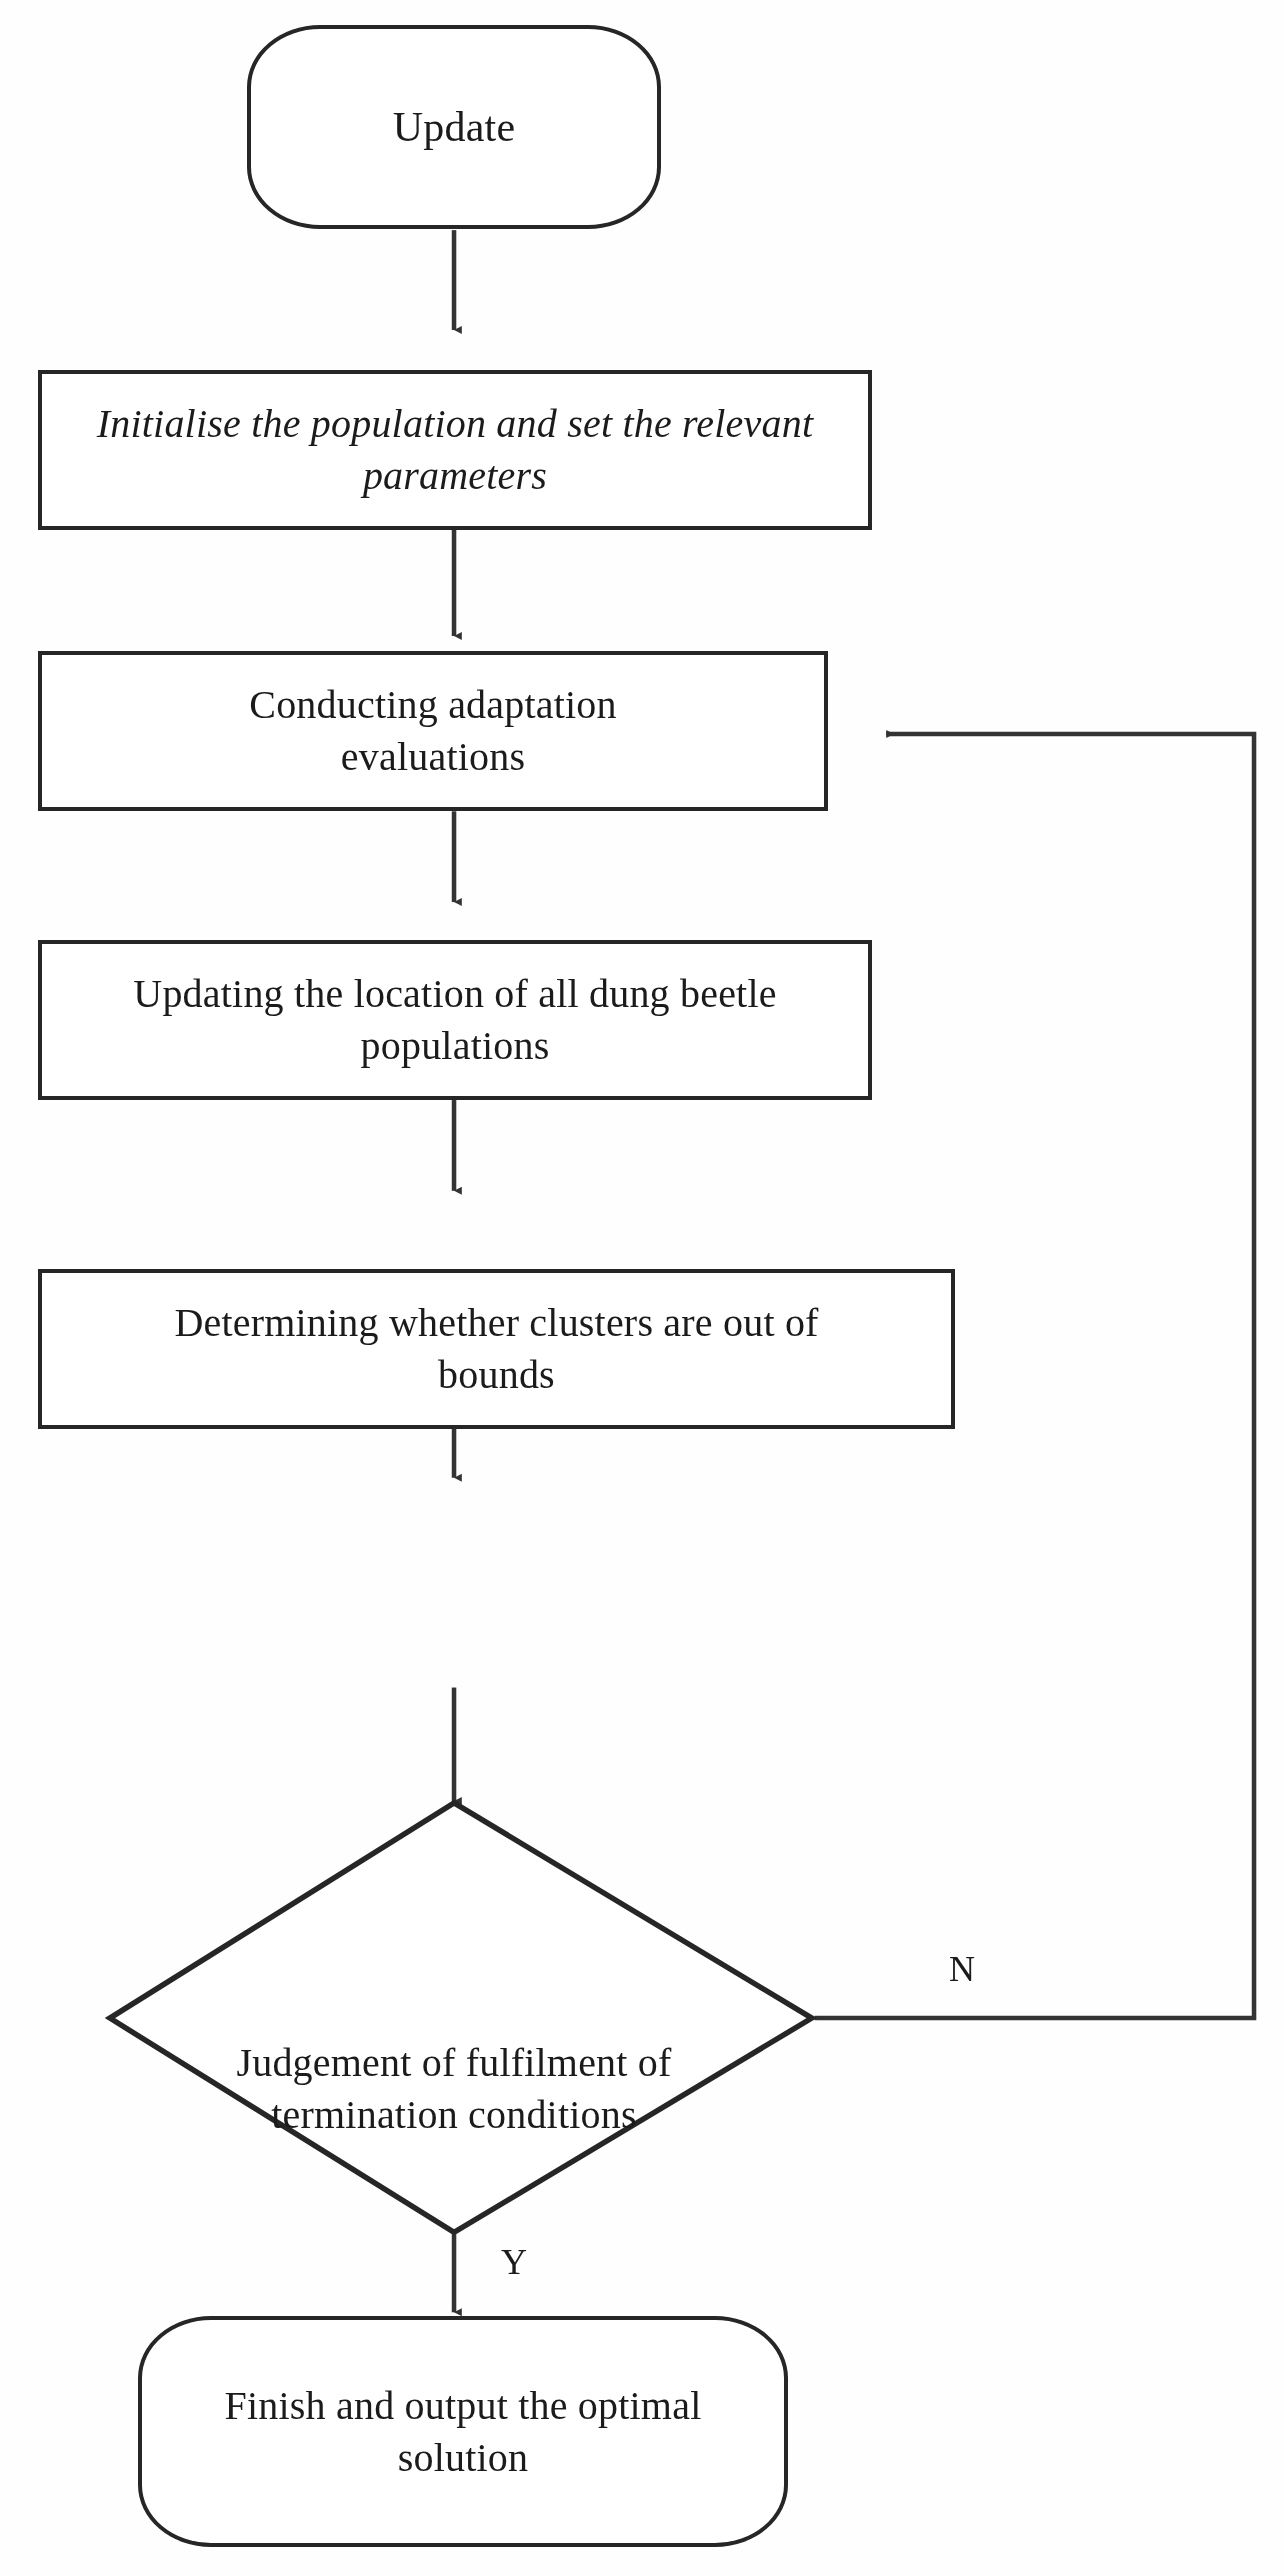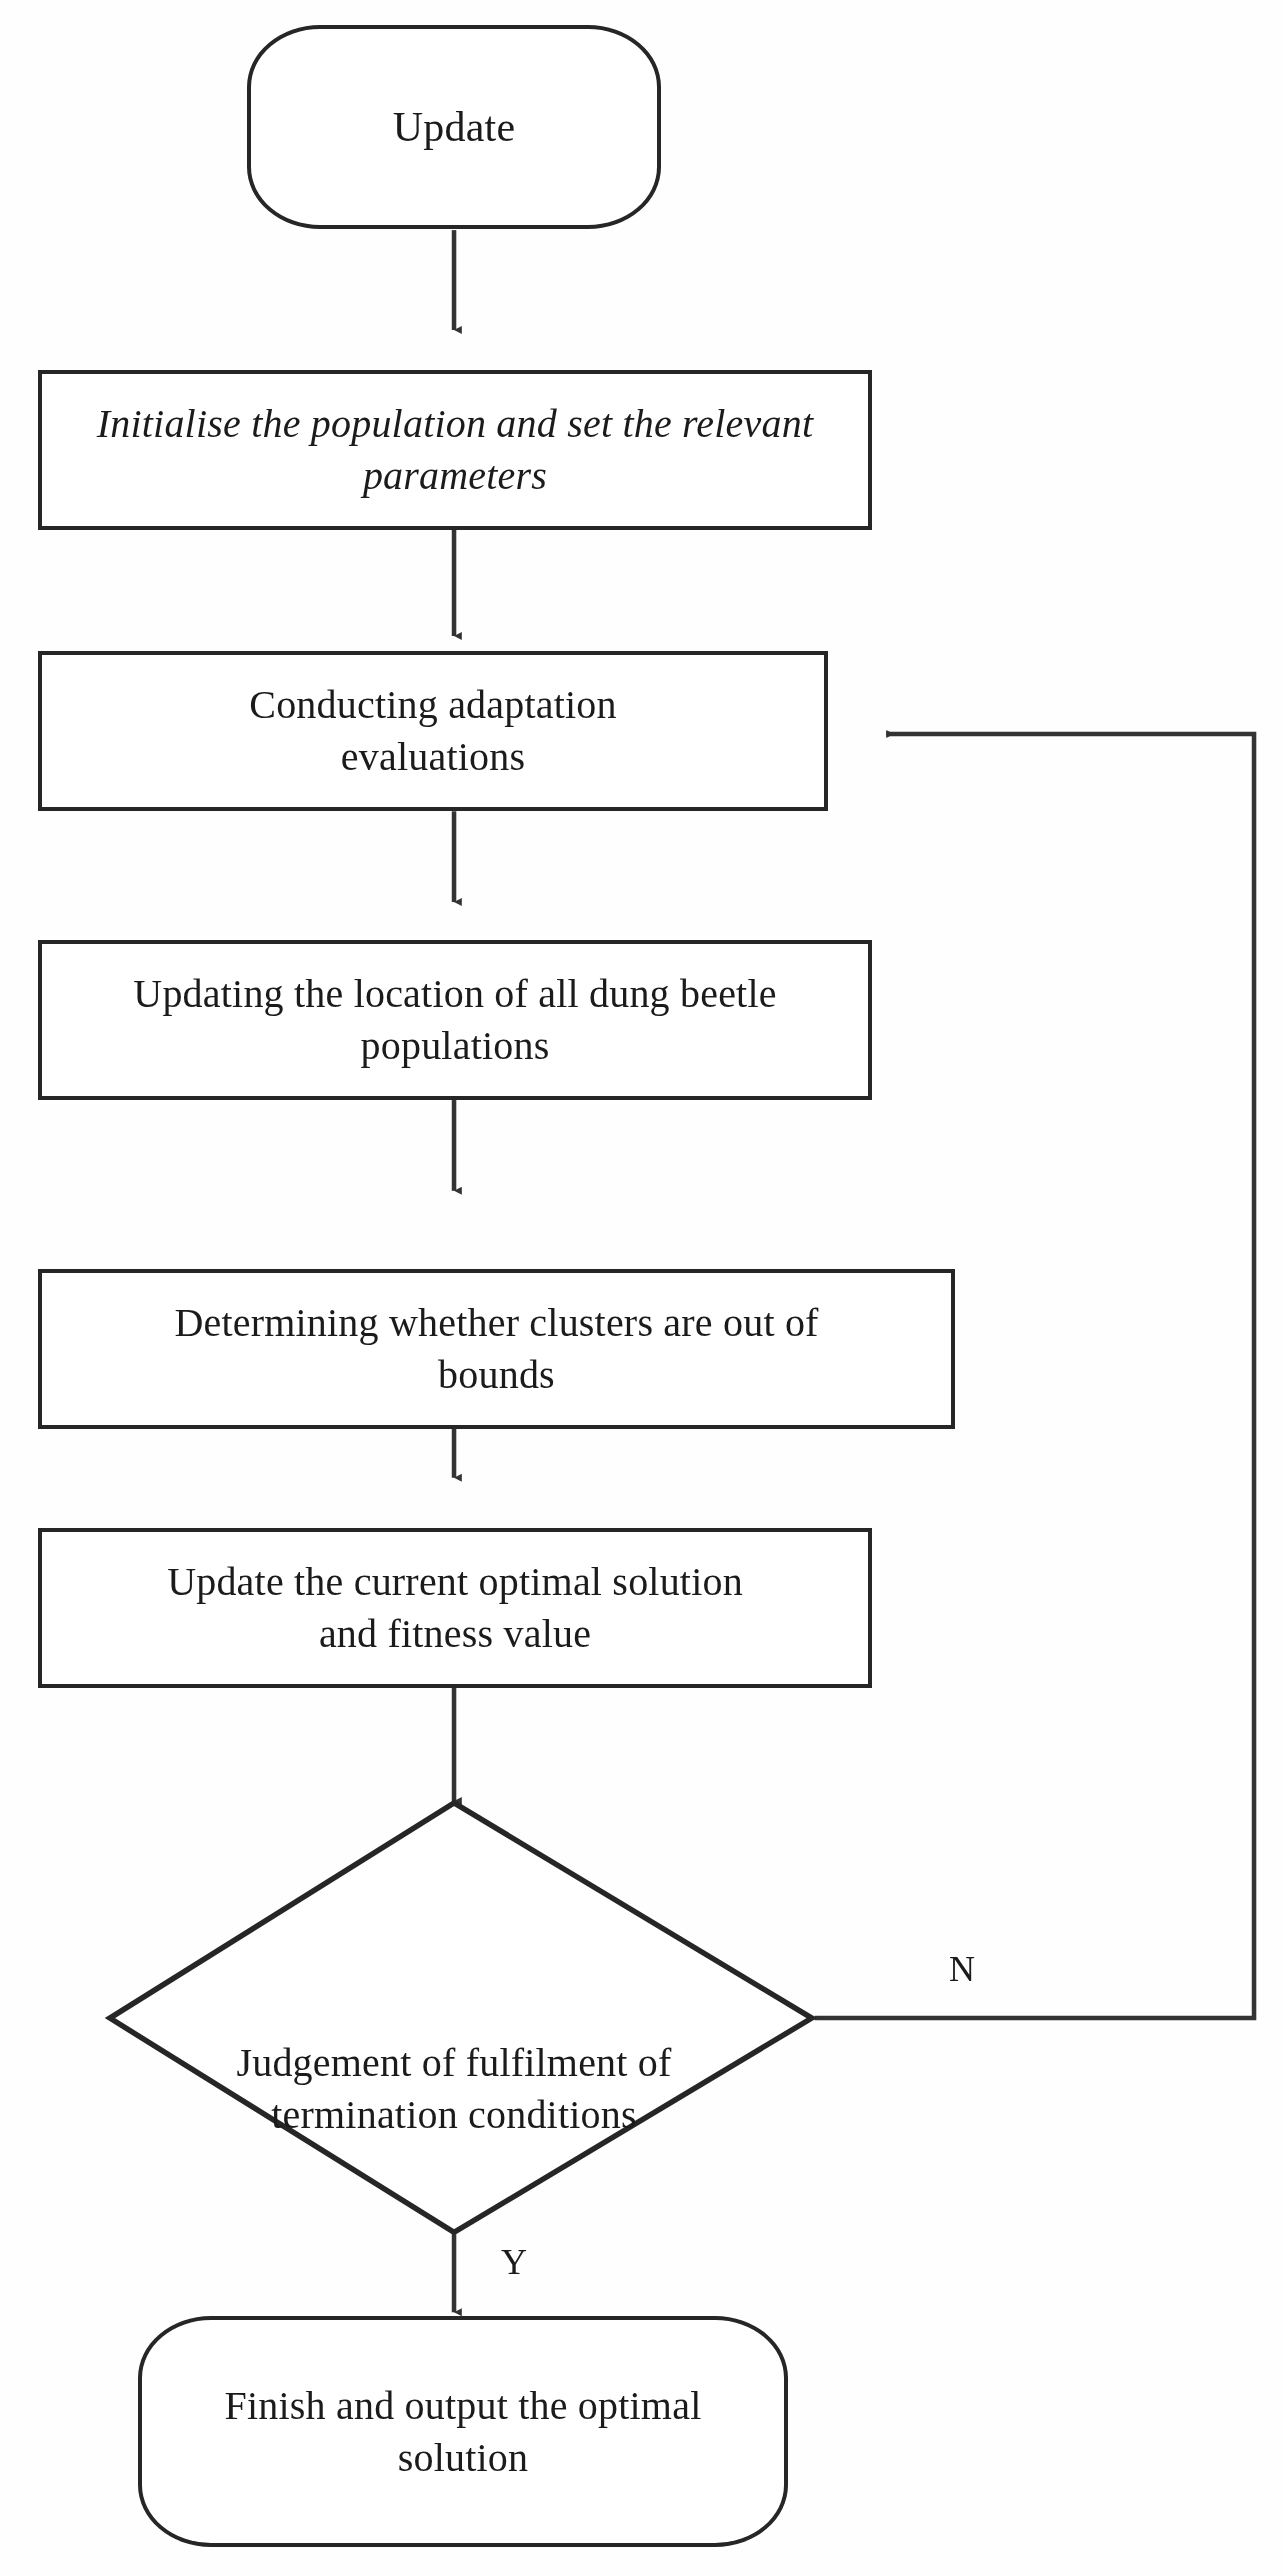--- a/index.html
+++ b/index.html
@@ -119,23 +119,20 @@
   </div>
 
   <div class="node process" style="left:38px; top:940px; width:834px; height:160px;">
     <span class="label" style="font-size:40px; max-width:754px;">Updating the location of all dung beetle populations</span>
   </div>
 
   <div class="node process" style="left:38px; top:1229px; width:917px; height:160px;margin-top:40px;">
     <span class="label" style="font-size:40px; max-width:763px;">Determining whether clusters are out of bounds</span>
   </div>
 
-  <div class="node process" style="left:38px; top:1528px; width:834px; height:160px;">
-    <span class="label" style="font-size:40px; max-width:636px;">Update the current optimal solution and fitness value</span>
-  </div>
 
   <div class="node decision" style="left:145px; top:1977px; width:618px; height:223px;">
     <span class="label" style="font-size:40px; max-width:545px;">Judgement of fulfilment of termination conditions</span>
   </div>
 
   <div class="node terminator" style="left:138px; top:2316px; width:650px; height:231px;">
     <span class="label" style="font-size:40px; max-width:490px;">Finish and output the optimal solution</span>
   </div>
 
   <div class="edge-label" style="left:949px; top:1951px;">N</div>

